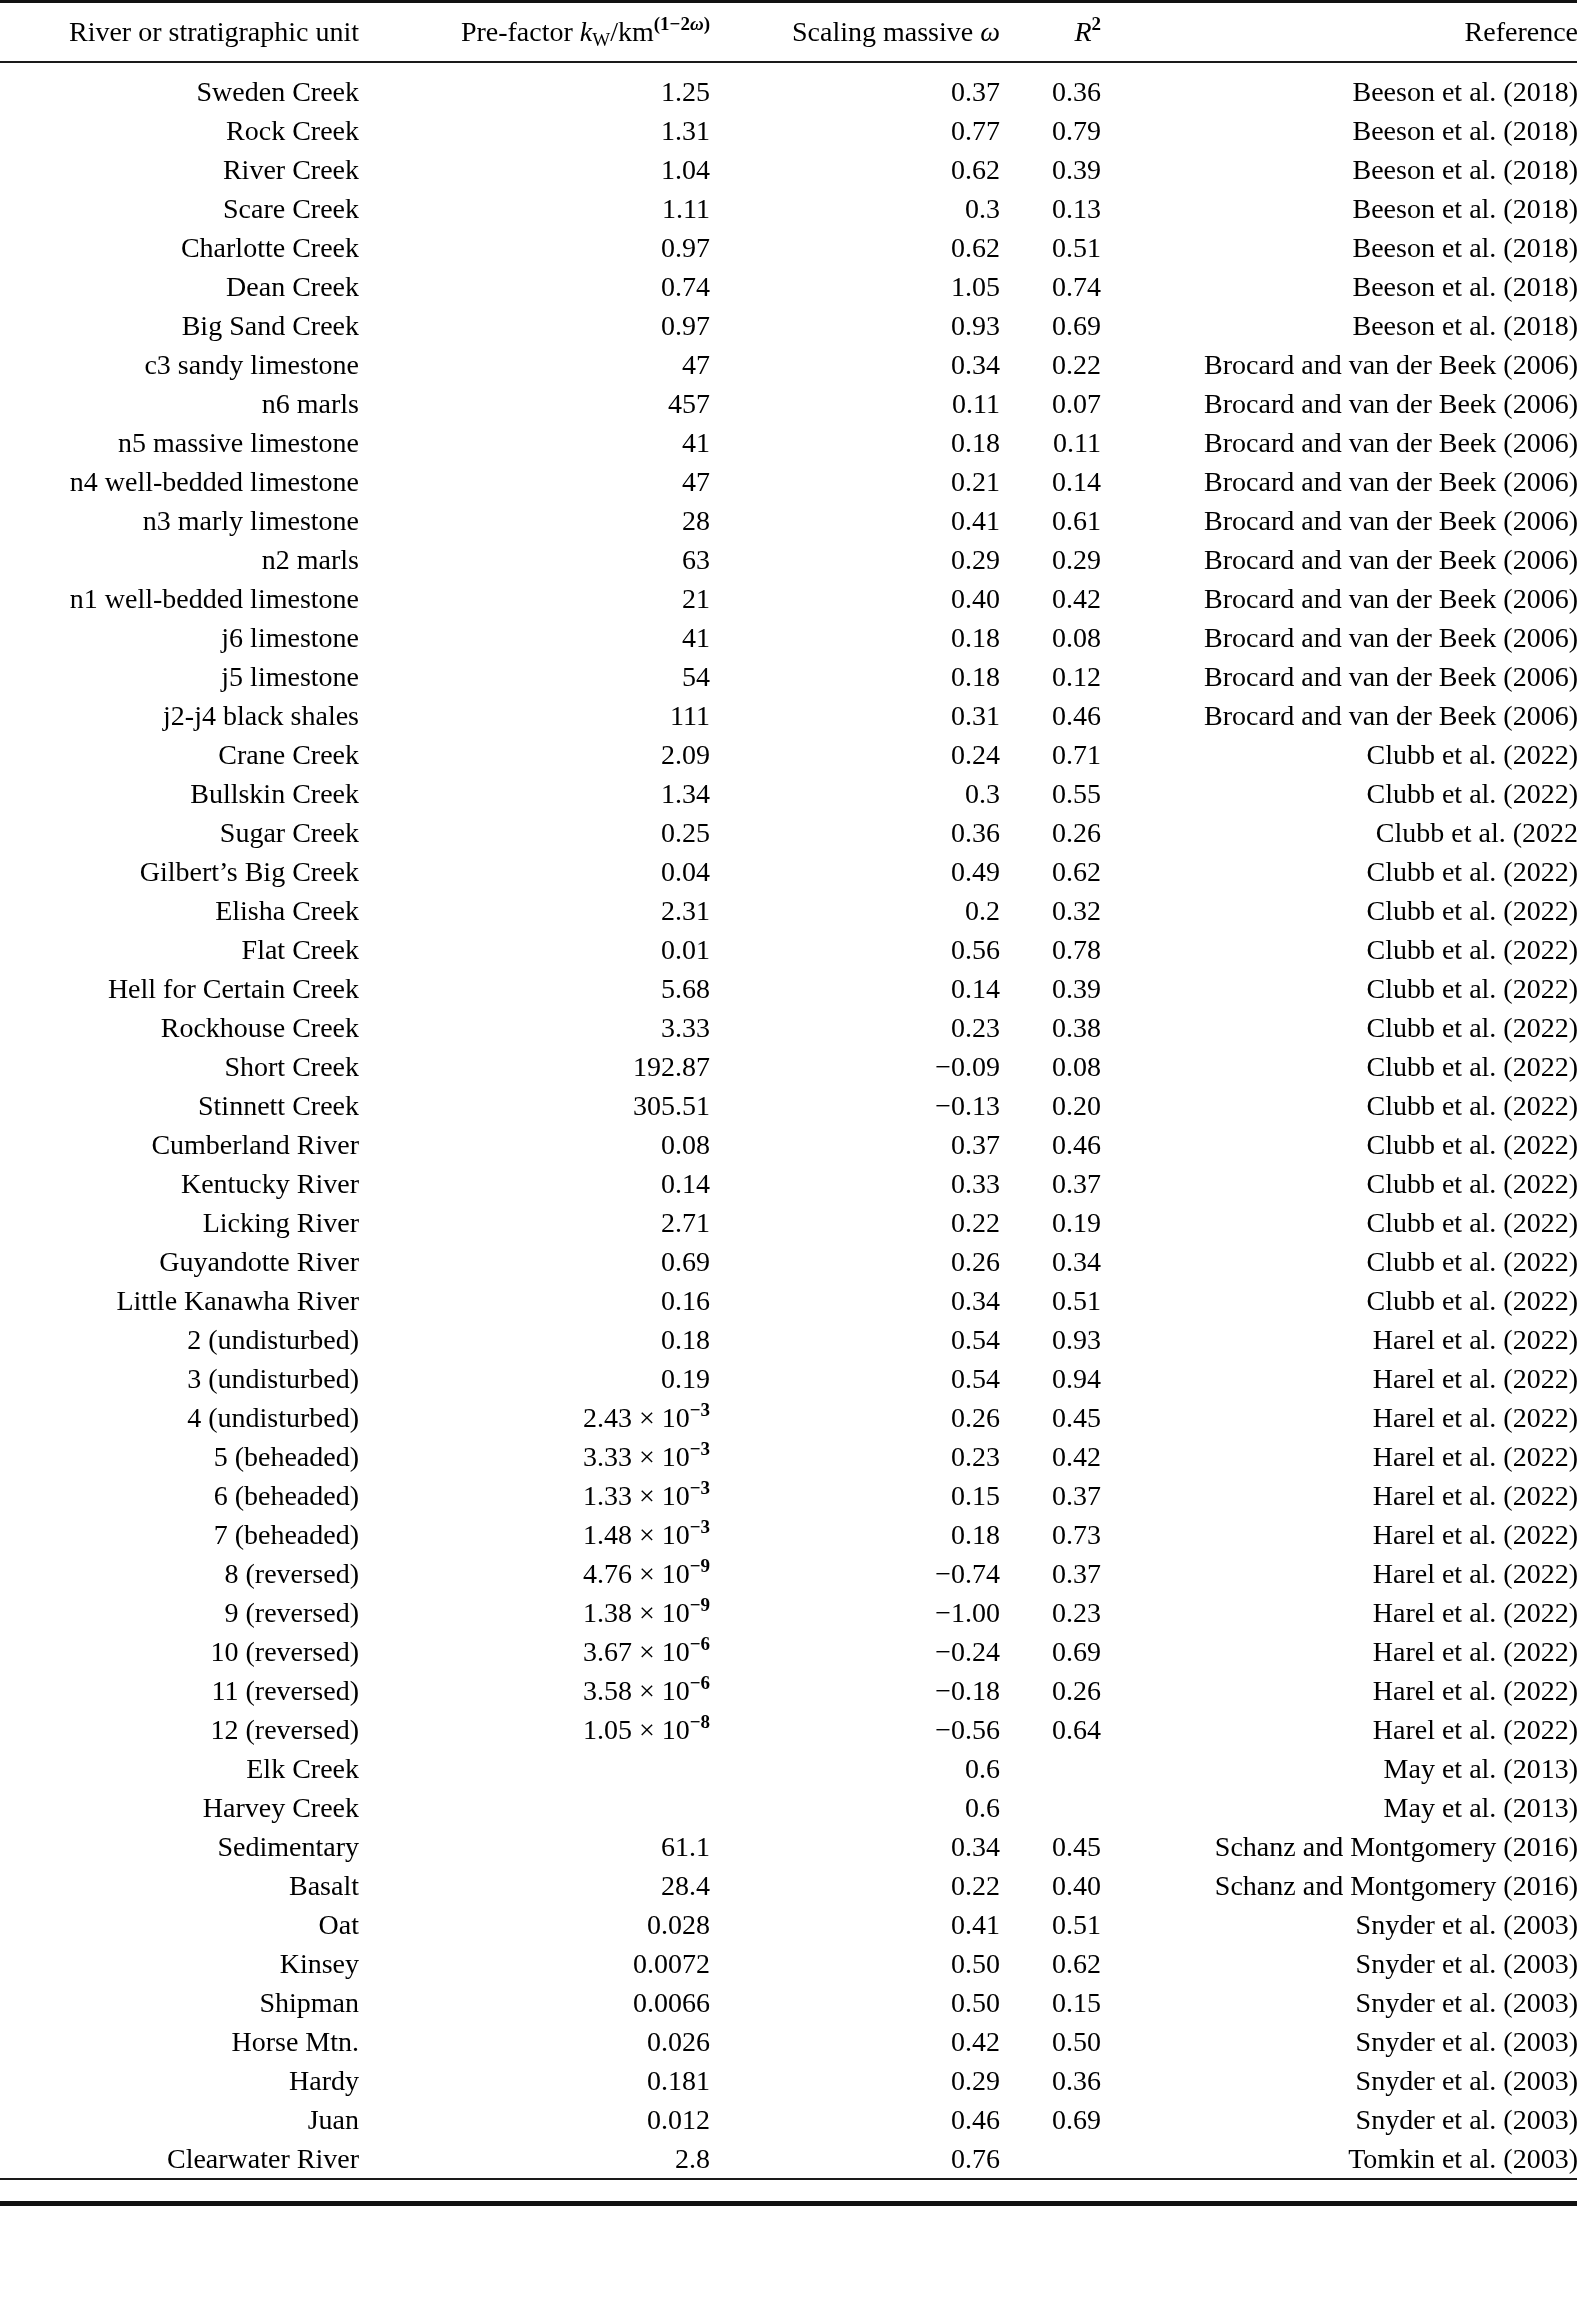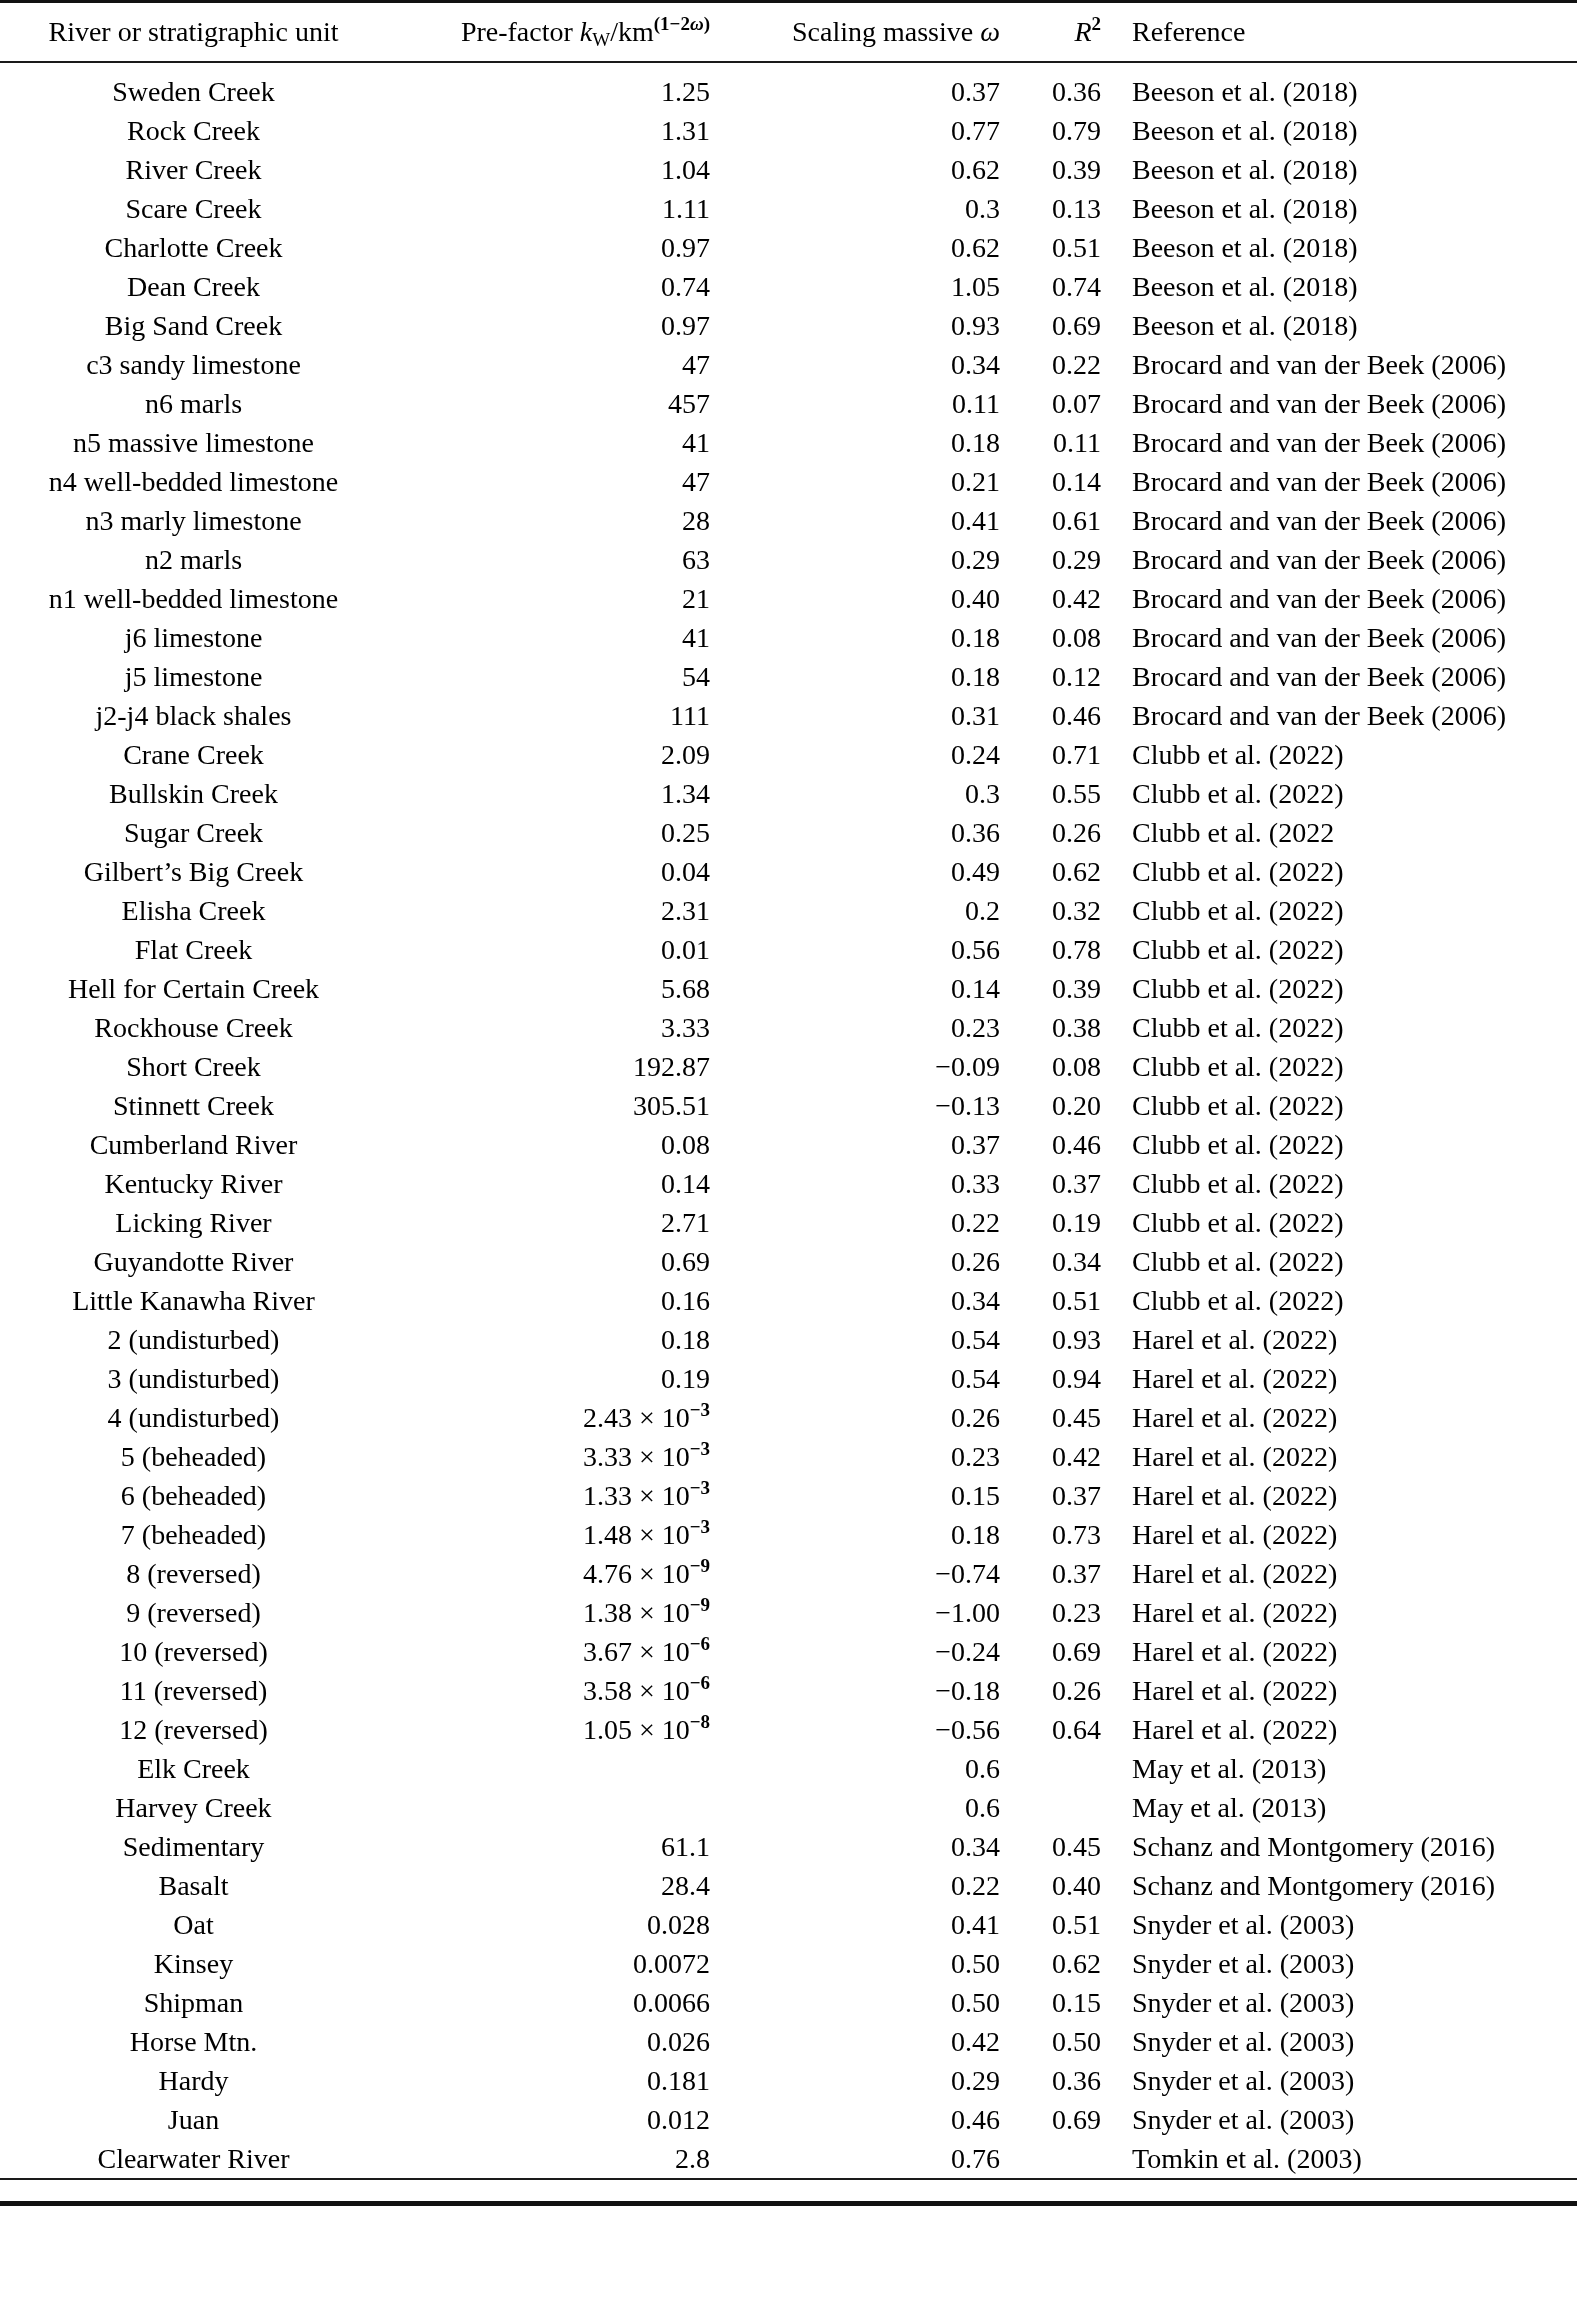--- a/index.html
+++ b/index.html
@@ -42,23 +42,23 @@
   }
   tbody td {
     height: 39px;
     font-size: 28px;
     vertical-align: middle;
     padding: 0;
     white-space: nowrap;
   }
   tbody tr:first-child td { padding-top: 9.2px; }
 
-  th.unit, td.unit { text-align: center; padding-left: 28px; }
+  th.unit, td.unit { text-align: right; padding-left: 28px; }
   th.num,  td.num  { text-align: right; }
-  th.ref,  td.ref  { text-align: left; padding-left: 31px; }
+  th.ref,  td.ref  { text-align: right; padding-left: 31px; }
 
   sup {
     font-size: 19px;
     line-height: 0;
     vertical-align: 10.7px;
     font-weight: bold;
   }
   sub {
     font-size: 19px;
     line-height: 0;

